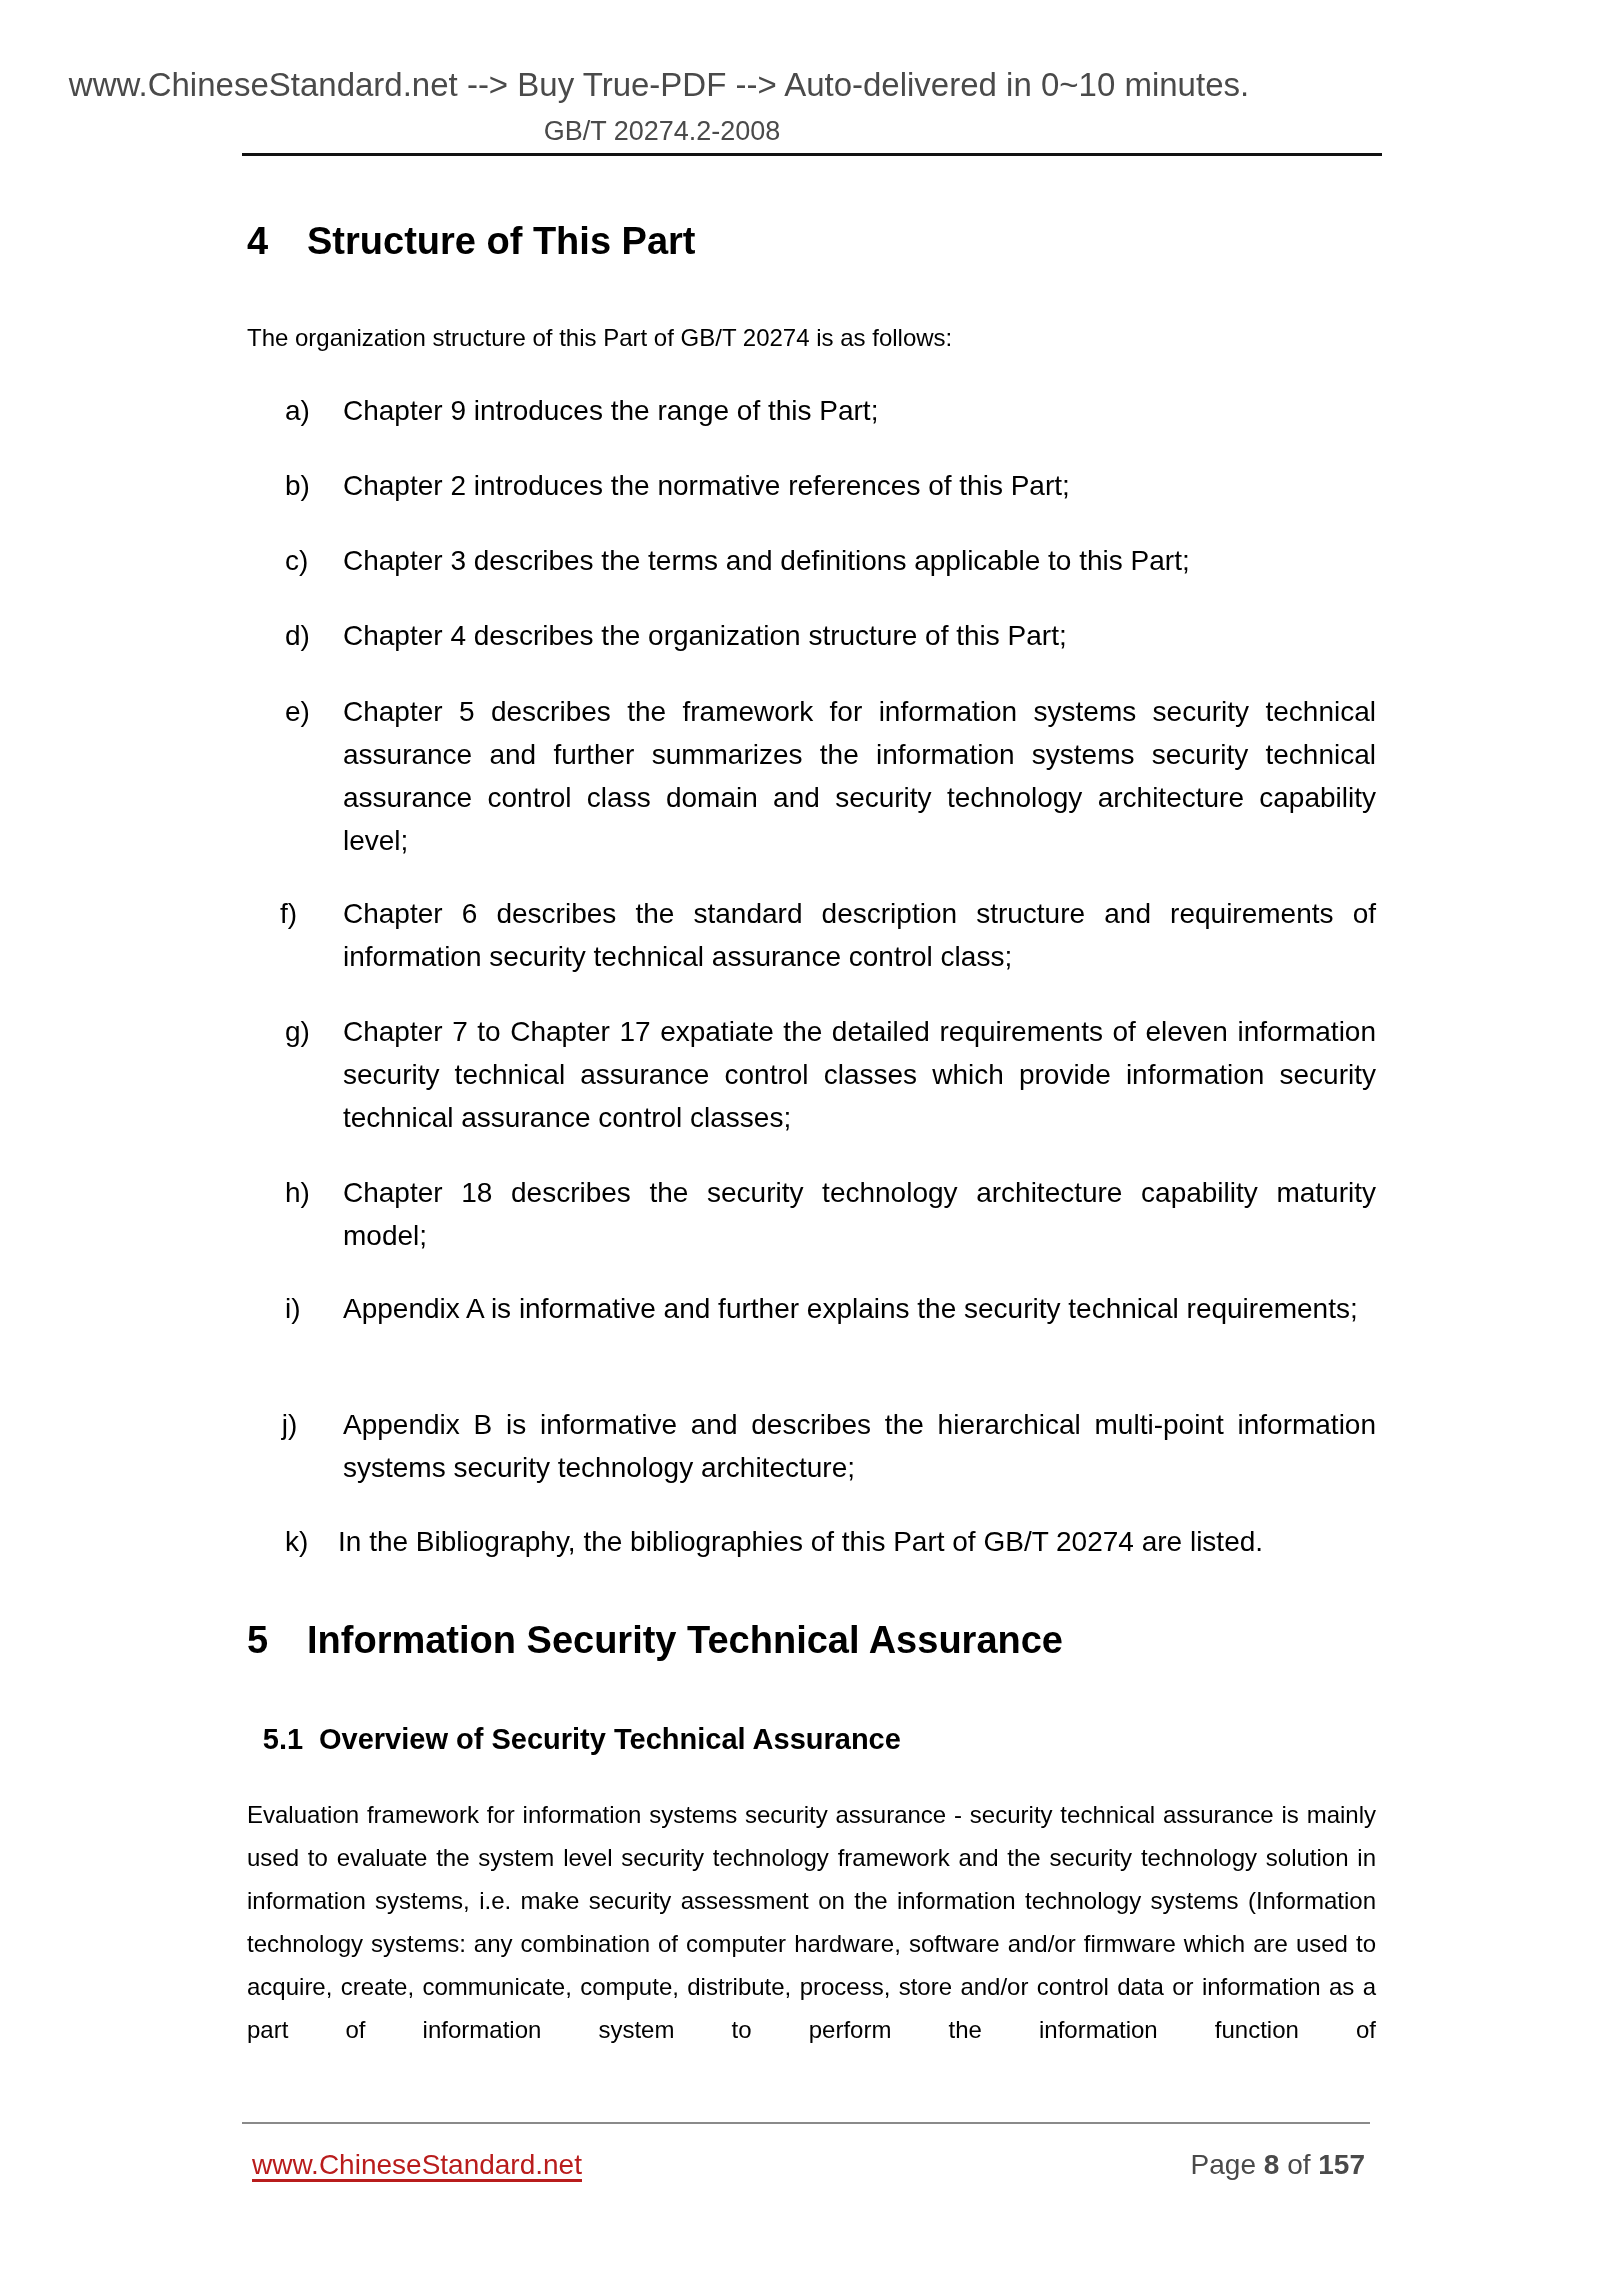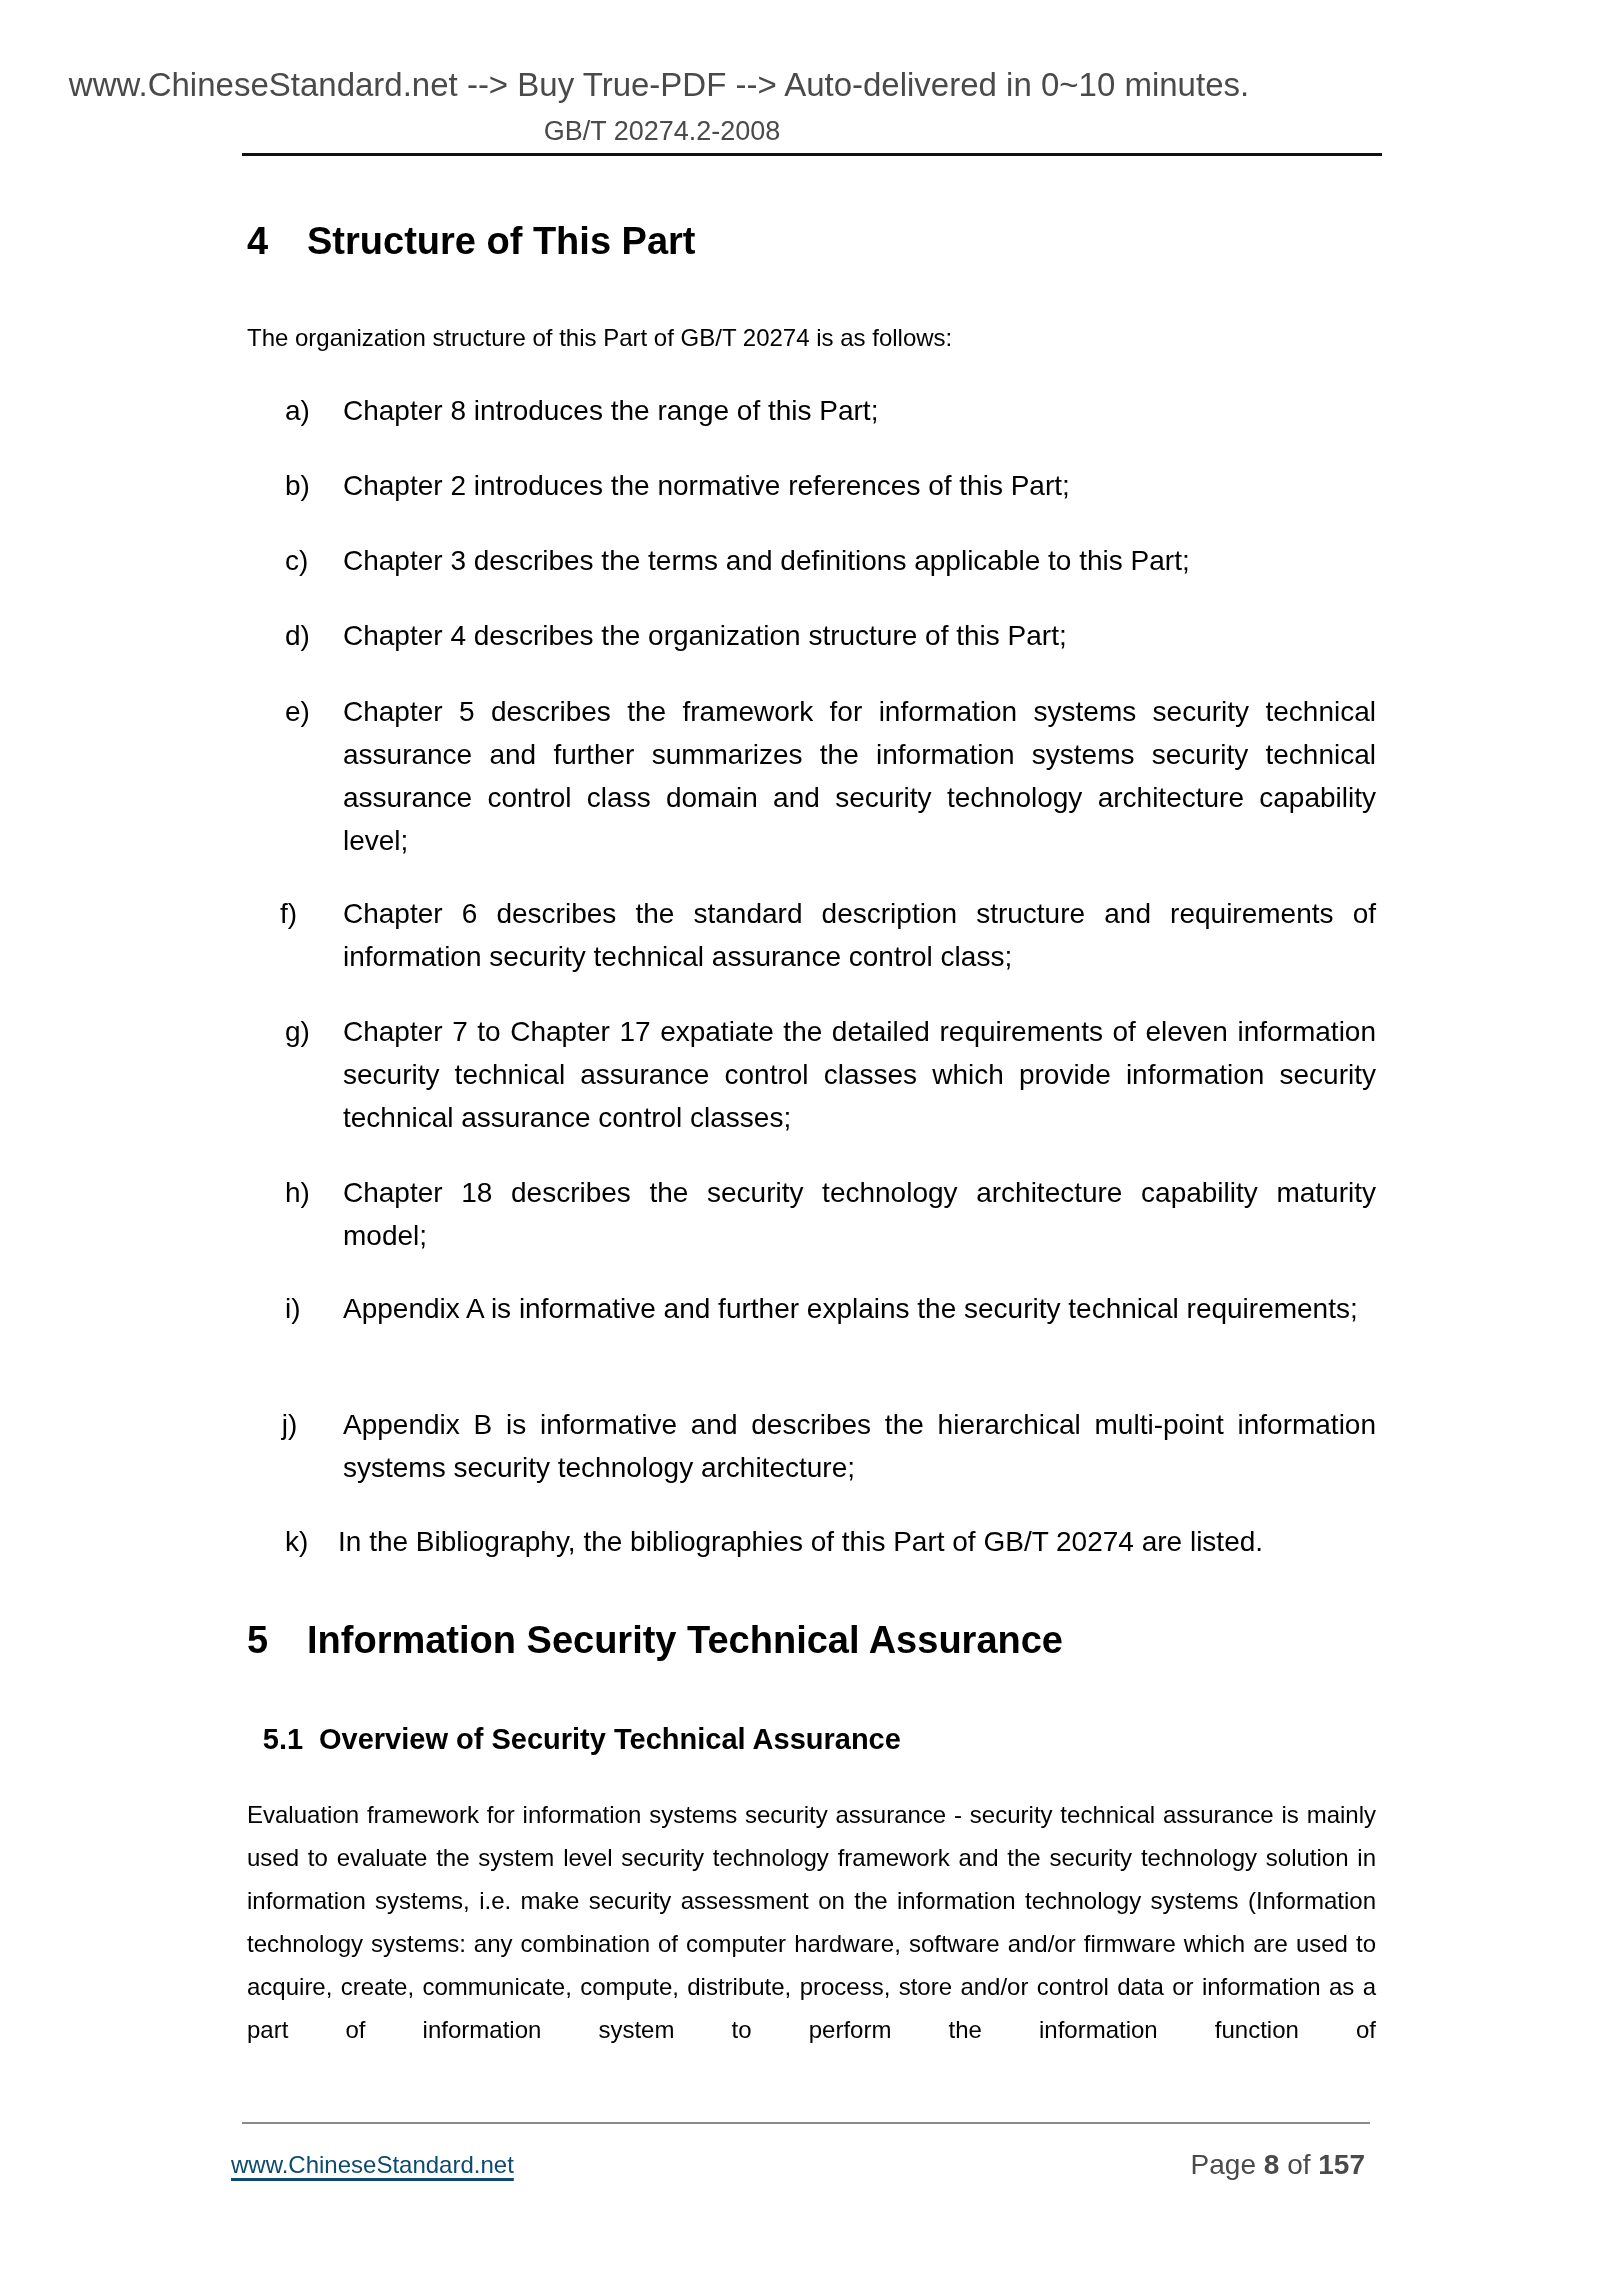--- a/index.html
+++ b/index.html
@@ -14,22 +14,22 @@
   .h1 { position: absolute; left: 0; font-weight: bold; font-size: 38px; line-height: 45px; white-space: nowrap; }
   .h1 .num { display: inline-block; width: 60px; }
   .h2 { position: absolute; left: 0; font-weight: bold; font-size: 29px; line-height: 37px; white-space: nowrap; text-align: center; }
   .h2 .num { display: inline-block; width: 72px; }
   .para { position: absolute; left: 0; width: 1129px; font-size: 24px; line-height: 43px; text-align: justify; }
   .item { position: absolute; left: 38px; width: 1091px; font-size: 28px; line-height: 43px; }
   .item .mk { position: absolute; left: 0; top: 0; }
   .item .txt { display: block; margin-left: 58px; text-align: justify; }
   .last-line-justify { text-align-last: justify; }
   .footer-rule { position: absolute; left: 242px; width: 1128px; top: 2122px; height: 1.7px; background: #8a8a8a; }
-  .footer-link { position: absolute; left: 231px; top: 2148px; font-size: 24px; line-height: 33px;
-                 color: #0c4a6e; text-decoration: underline; text-decoration-thickness: 2.5px; text-underline-offset: 5px; }
+  .footer-link { position: absolute; left: 252px; top: 2148px; font-size: 28px; line-height: 33px;
+                 color: #b91c1c; text-decoration: underline; text-decoration-thickness: 2.5px; text-underline-offset: 5px; }
   .page-num { position: absolute; right: 258px; top: 2148px; font-size: 28px; line-height: 33px; color: #4a4a4a; }
   .page-num b { font-weight: bold; }
 </style>
 </head>
 <body>
 
 <div>
   <div class="hdr1">www.ChineseStandard.net --&gt; Buy True-PDF --&gt; Auto-delivered in 0~10 minutes.</div>
   <div class="hdr2">GB/T 20274.2-2008</div>
   <div class="hdr-rule"></div>
@@ -38,21 +38,21 @@
 <div class="content">
 
   <div class="h1" style="top:219px;">
     <span class="num">4</span><span>Structure of This Part</span>
   </div>
 
   <div class="para" style="top:316px;">The organization structure of this Part of GB/T 20274 is as follows:</div>
 
   <div class="item" style="top:389px;">
     <span class="mk">a)</span>
-    <span class="txt">Chapter 8 introduces the range of this Part;</span>
+    <span class="txt">Chapter 9 introduces the range of this Part;</span>
   </div>
   <div class="item" style="top:464px;">
     <span class="mk">b)</span>
     <span class="txt">Chapter 2 introduces the normative references of this Part;</span>
   </div>
   <div class="item" style="top:539px;">
     <span class="mk">c)</span>
     <span class="txt">Chapter 3 describes the terms and definitions applicable to this Part;</span>
   </div>
   <div class="item" style="top:614px;">

